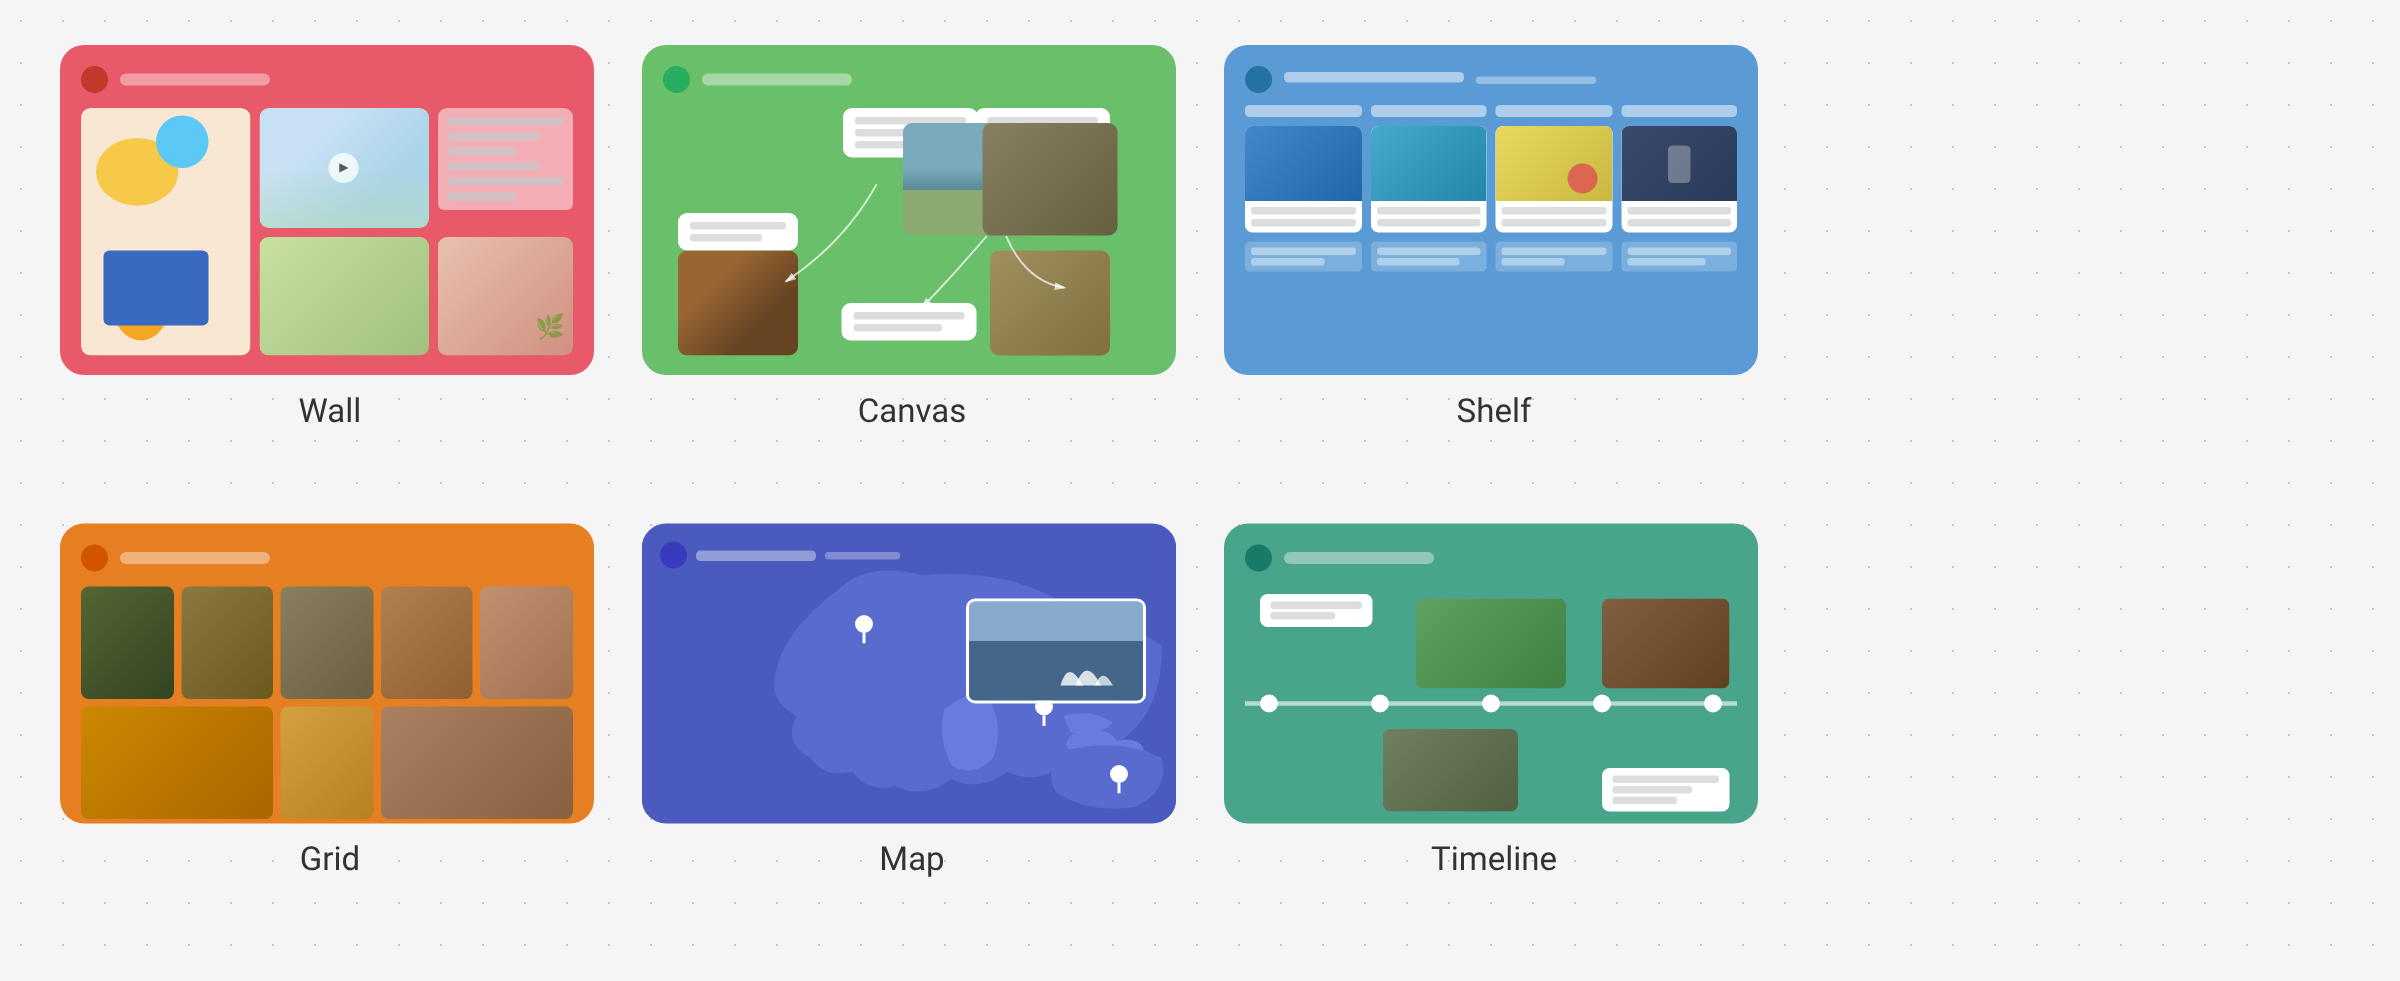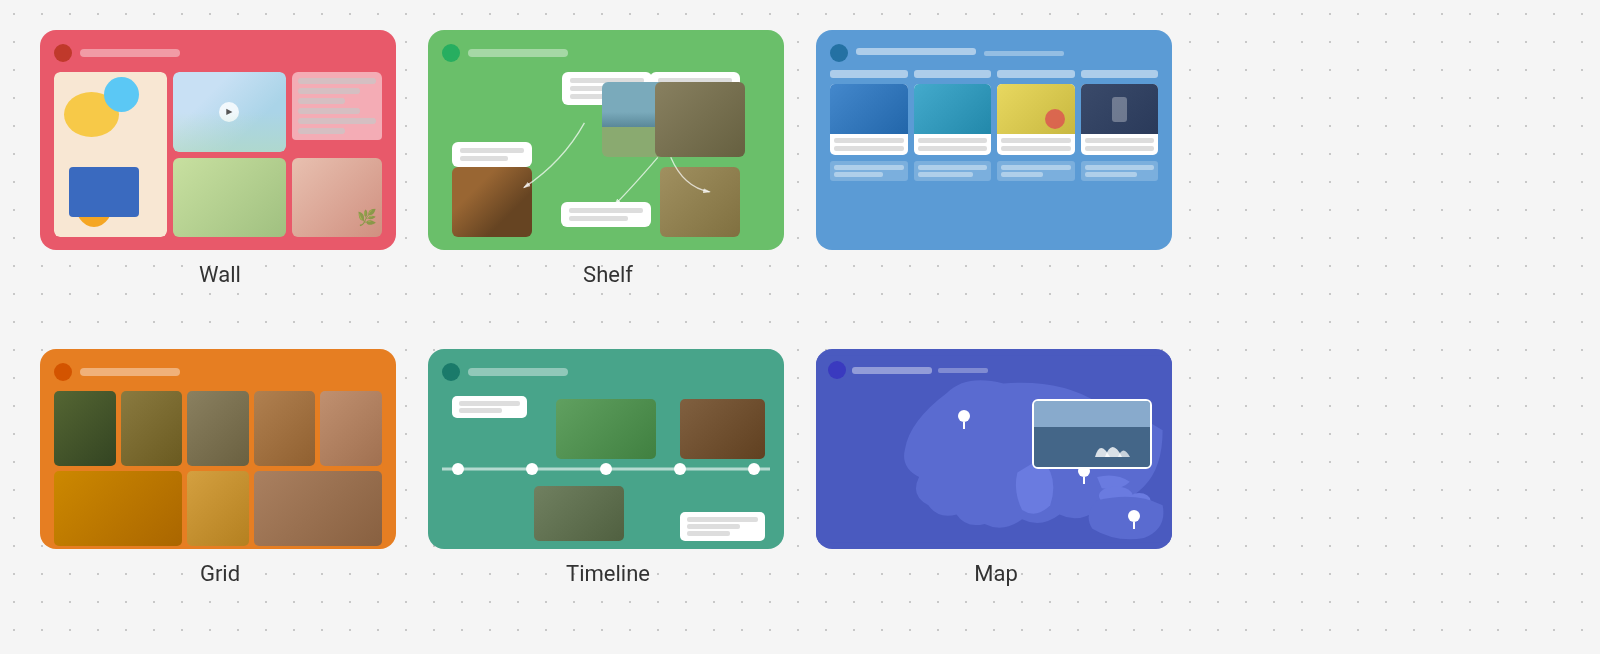--- a/index.html
+++ b/index.html
@@ -494,21 +494,21 @@
               <polygon points="0 0, 6 2, 0 4" fill="rgba(255,255,255,0.7)"></polygon>
             </marker>
           </defs>
           <path d="M165 45 Q140 90 95 120" stroke="rgba(255,255,255,0.7)" stroke-width="1.5" fill="none" marker-end="url(#arrowhead)"></path>
           <path d="M265 85 Q280 120 310 125" stroke="rgba(255,255,255,0.7)" stroke-width="1.5" fill="none" marker-end="url(#arrowhead)"></path>
           <path d="M250 85 Q220 120 200 140" stroke="rgba(255,255,255,0.7)" stroke-width="1.5" fill="none" marker-end="url(#arrowhead)"></path>
         </svg>
       </div>
     </div>
     <div class="card-label-section">
-      <span class="card-label">Shelf</span>
+      <span class="card-label">Canvas</span>
     </div>
   </div>
 
   <div class="card">
     <div class="card-preview shelf-preview">
       <div class="shelf-header">
         <div class="avatar-circle blue"></div>
         <div class="shelf-title-bar"></div>
         <div class="shelf-subtitle-bar"></div>
       </div>
@@ -566,20 +566,23 @@
         </div>
         <div style="background:rgba(255,255,255,0.2);border-radius:3px;padding:4px;">
           <div style="height:5px;background:rgba(255,255,255,0.4);border-radius:2px;margin-bottom:2px;"></div>
           <div style="height:5px;background:rgba(255,255,255,0.4);border-radius:2px;width:60%;"></div>
         </div>
         <div style="background:rgba(255,255,255,0.2);border-radius:3px;padding:4px;">
           <div style="height:5px;background:rgba(255,255,255,0.4);border-radius:2px;margin-bottom:2px;"></div>
           <div style="height:5px;background:rgba(255,255,255,0.4);border-radius:2px;width:75%;"></div>
         </div>
       </div>
+    </div>
+    <div class="card-label-section">
+      <span class="card-label">Shelf</span>
     </div>
   </div>
 
 </div>
 
 <div style="display:grid;grid-template-columns:repeat(4,1fr);gap:32px;padding:0 40px 30px;">
 
 
   <div class="card">
     <div class="card-preview grid-preview">
@@ -597,20 +600,81 @@
         <div class="grid-cell" style="background:linear-gradient(135deg,#d4a040,#b48020);"></div>
         <div class="grid-cell grid-img-person span2"></div>
       </div>
     </div>
     <div class="card-label-section">
       <span class="card-label">Grid</span>
     </div>
   </div>
 
   <div class="card">
+    <div class="card-preview" style="height:200px;border-radius:16px;overflow:hidden;position:relative;background:#4a5abf;">
+
+      <svg style="position:absolute;inset:0;width:100%;height:100%;" viewBox="0 0 380 200">
+
+        <rect width="380" height="200" fill="#4a5abf"></rect>
+
+        <path d="M140 40 Q160 20 200 30 Q260 25 300 50 Q340 60 370 80 Q370 120 350 140 Q330 160 300 165 Q280 180 260 170 Q240 185 220 175 Q200 190 180 180 Q160 185 150 170 Q130 175 120 160 Q100 150 110 130 Q90 120 95 100 Q100 70 140 40Z" fill="#5a6bd0"></path>
+
+        <path d="M240 110 Q260 130 250 160 Q235 175 220 165 Q210 145 215 125Z" fill="#6a7be0"></path>
+
+        <path d="M300 130 Q320 125 335 135 Q325 145 305 142Z" fill="#6a7be0"></path>
+        <ellipse cx="320" cy="150" rx="18" ry="10" fill="#6a7be0"></ellipse>
+        <ellipse cx="345" cy="155" rx="12" ry="8" fill="#6a7be0"></ellipse>
+
+        <path d="M300 155 Q340 145 370 160 Q375 185 350 195 Q320 200 295 185 Q285 170 300 155Z" fill="#5a6bd0"></path>
+      </svg>
+
+      <div class="map-header-bar">
+        <div class="avatar-circle map" style="background:#3a3abf;"></div>
+        <div style="width:80px;height:7px;background:rgba(255,255,255,0.4);border-radius:3px;"></div>
+        <div style="width:50px;height:5px;background:rgba(255,255,255,0.3);border-radius:2px;"></div>
+      </div>
+
+      <div style="position:absolute;top:60px;left:140px;z-index:10;">
+        <svg width="16" height="20" viewBox="0 0 16 20">
+            <circle cx="8" cy="7" r="6" fill="white"></circle>
+            <path d="M8 13 L8 20" stroke="white" stroke-width="2"></path>
+          </svg>
+      </div>
+      <div style="position:absolute;top:115px;left:260px;z-index:10;">
+        <svg width="16" height="20" viewBox="0 0 16 20">
+            <circle cx="8" cy="7" r="6" fill="white"></circle>
+            <path d="M8 13 L8 20" stroke="white" stroke-width="2"></path>
+          </svg>
+      </div>
+      <div style="position:absolute;top:160px;left:310px;z-index:10;">
+        <svg width="16" height="20" viewBox="0 0 16 20">
+            <circle cx="8" cy="7" r="6" fill="white"></circle>
+            <path d="M8 13 L8 20" stroke="white" stroke-width="2"></path>
+          </svg>
+      </div>
+
+      <div class="sydney-photo">
+        <div style="width:100%;height:100%;background:linear-gradient(180deg,#88aacc 40%,#446688 40%);position:relative;">
+
+          <div style="position:absolute;bottom:8px;right:10px;width:50px;height:30px;">
+            <svg width="50" height="30" viewBox="0 0 50 30">
+              <path d="M5 28 Q10 10 20 28" fill="white" opacity="0.8"></path>
+              <path d="M15 28 Q22 8 32 28" fill="white" opacity="0.8"></path>
+              <path d="M28 28 Q33 15 40 28" fill="white" opacity="0.7"></path>
+            </svg>
+          </div>
+        </div>
+      </div>
+    </div>
+    <div class="card-label-section">
+      <span class="card-label">Map</span>
+    </div>
+  </div>
+
+  <div class="card">
     <div class="card-preview timeline-preview">
       <div class="wall-header">
         <div class="avatar-circle teal"></div>
         <div class="header-bar"></div>
       </div>
       <div class="timeline-area">
         <div class="timeline-line"></div>
         <div class="timeline-dots">
           <div class="t-dot"></div>
           <div class="t-dot"></div>
@@ -641,74 +705,13 @@
           <div style="height:5px;background:#ddd;border-radius:2px;width:75%;margin-bottom:2px;"></div>
           <div style="height:5px;background:#ddd;border-radius:2px;width:60%;"></div>
         </div>
       </div>
     </div>
     <div class="card-label-section">
       <span class="card-label">Timeline</span>
     </div>
   </div>
 
-  <div class="card">
-    <div class="card-preview" style="height:200px;border-radius:16px;overflow:hidden;position:relative;background:#4a5abf;">
-
-      <svg style="position:absolute;inset:0;width:100%;height:100%;" viewBox="0 0 380 200">
-
-        <rect width="380" height="200" fill="#4a5abf"></rect>
-
-        <path d="M140 40 Q160 20 200 30 Q260 25 300 50 Q340 60 370 80 Q370 120 350 140 Q330 160 300 165 Q280 180 260 170 Q240 185 220 175 Q200 190 180 180 Q160 185 150 170 Q130 175 120 160 Q100 150 110 130 Q90 120 95 100 Q100 70 140 40Z" fill="#5a6bd0"></path>
-
-        <path d="M240 110 Q260 130 250 160 Q235 175 220 165 Q210 145 215 125Z" fill="#6a7be0"></path>
-
-        <path d="M300 130 Q320 125 335 135 Q325 145 305 142Z" fill="#6a7be0"></path>
-        <ellipse cx="320" cy="150" rx="18" ry="10" fill="#6a7be0"></ellipse>
-        <ellipse cx="345" cy="155" rx="12" ry="8" fill="#6a7be0"></ellipse>
-
-        <path d="M300 155 Q340 145 370 160 Q375 185 350 195 Q320 200 295 185 Q285 170 300 155Z" fill="#5a6bd0"></path>
-      </svg>
-
-      <div class="map-header-bar">
-        <div class="avatar-circle map" style="background:#3a3abf;"></div>
-        <div style="width:80px;height:7px;background:rgba(255,255,255,0.4);border-radius:3px;"></div>
-        <div style="width:50px;height:5px;background:rgba(255,255,255,0.3);border-radius:2px;"></div>
-      </div>
-
-      <div style="position:absolute;top:60px;left:140px;z-index:10;">
-        <svg width="16" height="20" viewBox="0 0 16 20">
-            <circle cx="8" cy="7" r="6" fill="white"></circle>
-            <path d="M8 13 L8 20" stroke="white" stroke-width="2"></path>
-          </svg>
-      </div>
-      <div style="position:absolute;top:115px;left:260px;z-index:10;">
-        <svg width="16" height="20" viewBox="0 0 16 20">
-            <circle cx="8" cy="7" r="6" fill="white"></circle>
-            <path d="M8 13 L8 20" stroke="white" stroke-width="2"></path>
-          </svg>
-      </div>
-      <div style="position:absolute;top:160px;left:310px;z-index:10;">
-        <svg width="16" height="20" viewBox="0 0 16 20">
-            <circle cx="8" cy="7" r="6" fill="white"></circle>
-            <path d="M8 13 L8 20" stroke="white" stroke-width="2"></path>
-          </svg>
-      </div>
-
-      <div class="sydney-photo">
-        <div style="width:100%;height:100%;background:linear-gradient(180deg,#88aacc 40%,#446688 40%);position:relative;">
-
-          <div style="position:absolute;bottom:8px;right:10px;width:50px;height:30px;">
-            <svg width="50" height="30" viewBox="0 0 50 30">
-              <path d="M5 28 Q10 10 20 28" fill="white" opacity="0.8"></path>
-              <path d="M15 28 Q22 8 32 28" fill="white" opacity="0.8"></path>
-              <path d="M28 28 Q33 15 40 28" fill="white" opacity="0.7"></path>
-            </svg>
-          </div>
-        </div>
-      </div>
-    </div>
-    <div class="card-label-section">
-      <span class="card-label">Map</span>
-    </div>
-  </div>
-
 </div>
 
 </body></html>

